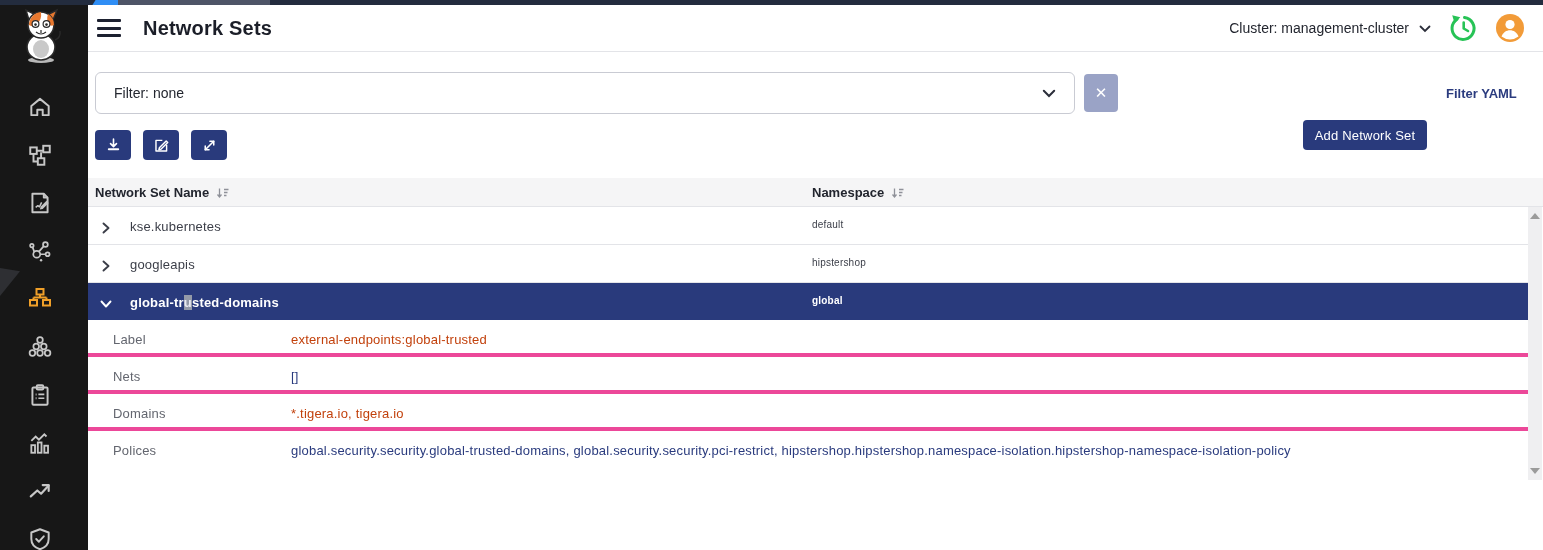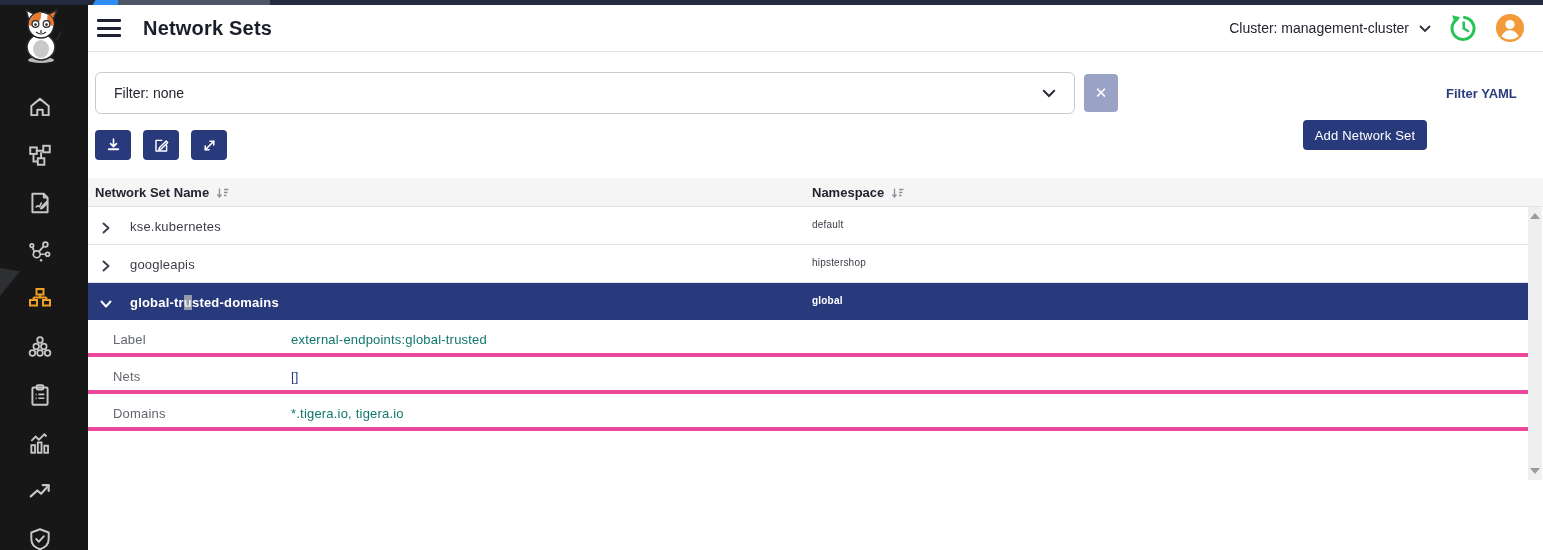--- a/index.html
+++ b/index.html
@@ -51,21 +51,21 @@
   .row .chev { position:absolute; left:12px; top:13px; }
   .row .rname { position:absolute; left:30px; top:12px; font-size:13px; color:#3b3e48; letter-spacing:0.2px;padding-left:12px; }
   .row .rns { position:absolute; left:724px; top:12px; font-size:10px; color:#3b3e48; letter-spacing:0.2px; }
   .row.selected { background:#293a7c; height:37px; border-bottom:none; }
   .row.selected .rname, .row.selected .rns { color:#fff; font-weight:600; }
   .hl-char { background:#949aa8; color:#e9eaf2; }
 
   .drow { position:absolute; left:0; width:1440px; height:37px; background:#fff; border-bottom:4px solid #ec4899; cursor:default; }
   .drow.last { border-bottom:none; }
   .dlabel { position:absolute; left:25px; top:12px; font-size:13px; color:#63666f; letter-spacing:0.2px; }
-  .dvalue { position:absolute; left:203px; top:12px; font-size:13px; color:#0f766e; letter-spacing:0.2px; white-space:nowrap; }
+  .dvalue { position:absolute; left:203px; top:12px; font-size:13px; color:#c2410c; letter-spacing:0.2px; white-space:nowrap; }
   .dvalue.navy { color:#2a3b7e; }
 
   
   .vscroll { position:absolute; left:1440px; top:155px; width:14px; height:273px; background:#efeff1; }
   .sb-arrow { position:absolute; left:2px; width:0; height:0; border-left:5px solid transparent; border-right:5px solid transparent; cursor:pointer; }
   .sb-up { top:6px; border-bottom:6px solid #9b9b9b; }
   .sb-down { bottom:6px; border-top:6px solid #9b9b9b; }
 </style>
 </head>
 <body>
@@ -301,20 +301,24 @@
       <span class="dvalue">external-endpoints:global-trusted</span>
     </div>
     <div class="drow" style="top:342px">
       <span class="dlabel">Domains</span>
       <span class="dvalue">*.tigera.io, tigera.io</span>
     </div>
     <div class="drow" style="top:305px">
       <span class="dlabel">Nets</span>
       <span class="dvalue navy">[]</span>
     </div>
+    <div class="drow last" style="top:379px">
+      <span class="dlabel">Polices</span>
+      <span class="dvalue navy">global.security.security.global-trusted-domains, global.security.security.pci-restrict, hipstershop.hipstershop.namespace-isolation.hipstershop-namespace-isolation-policy</span>
+    </div>
 
     <div class="vscroll">
       <div class="sb-arrow sb-up"></div>
       <div class="sb-arrow sb-down"></div>
     </div>
 
   </div>
 </div>
 
 </body></html>

